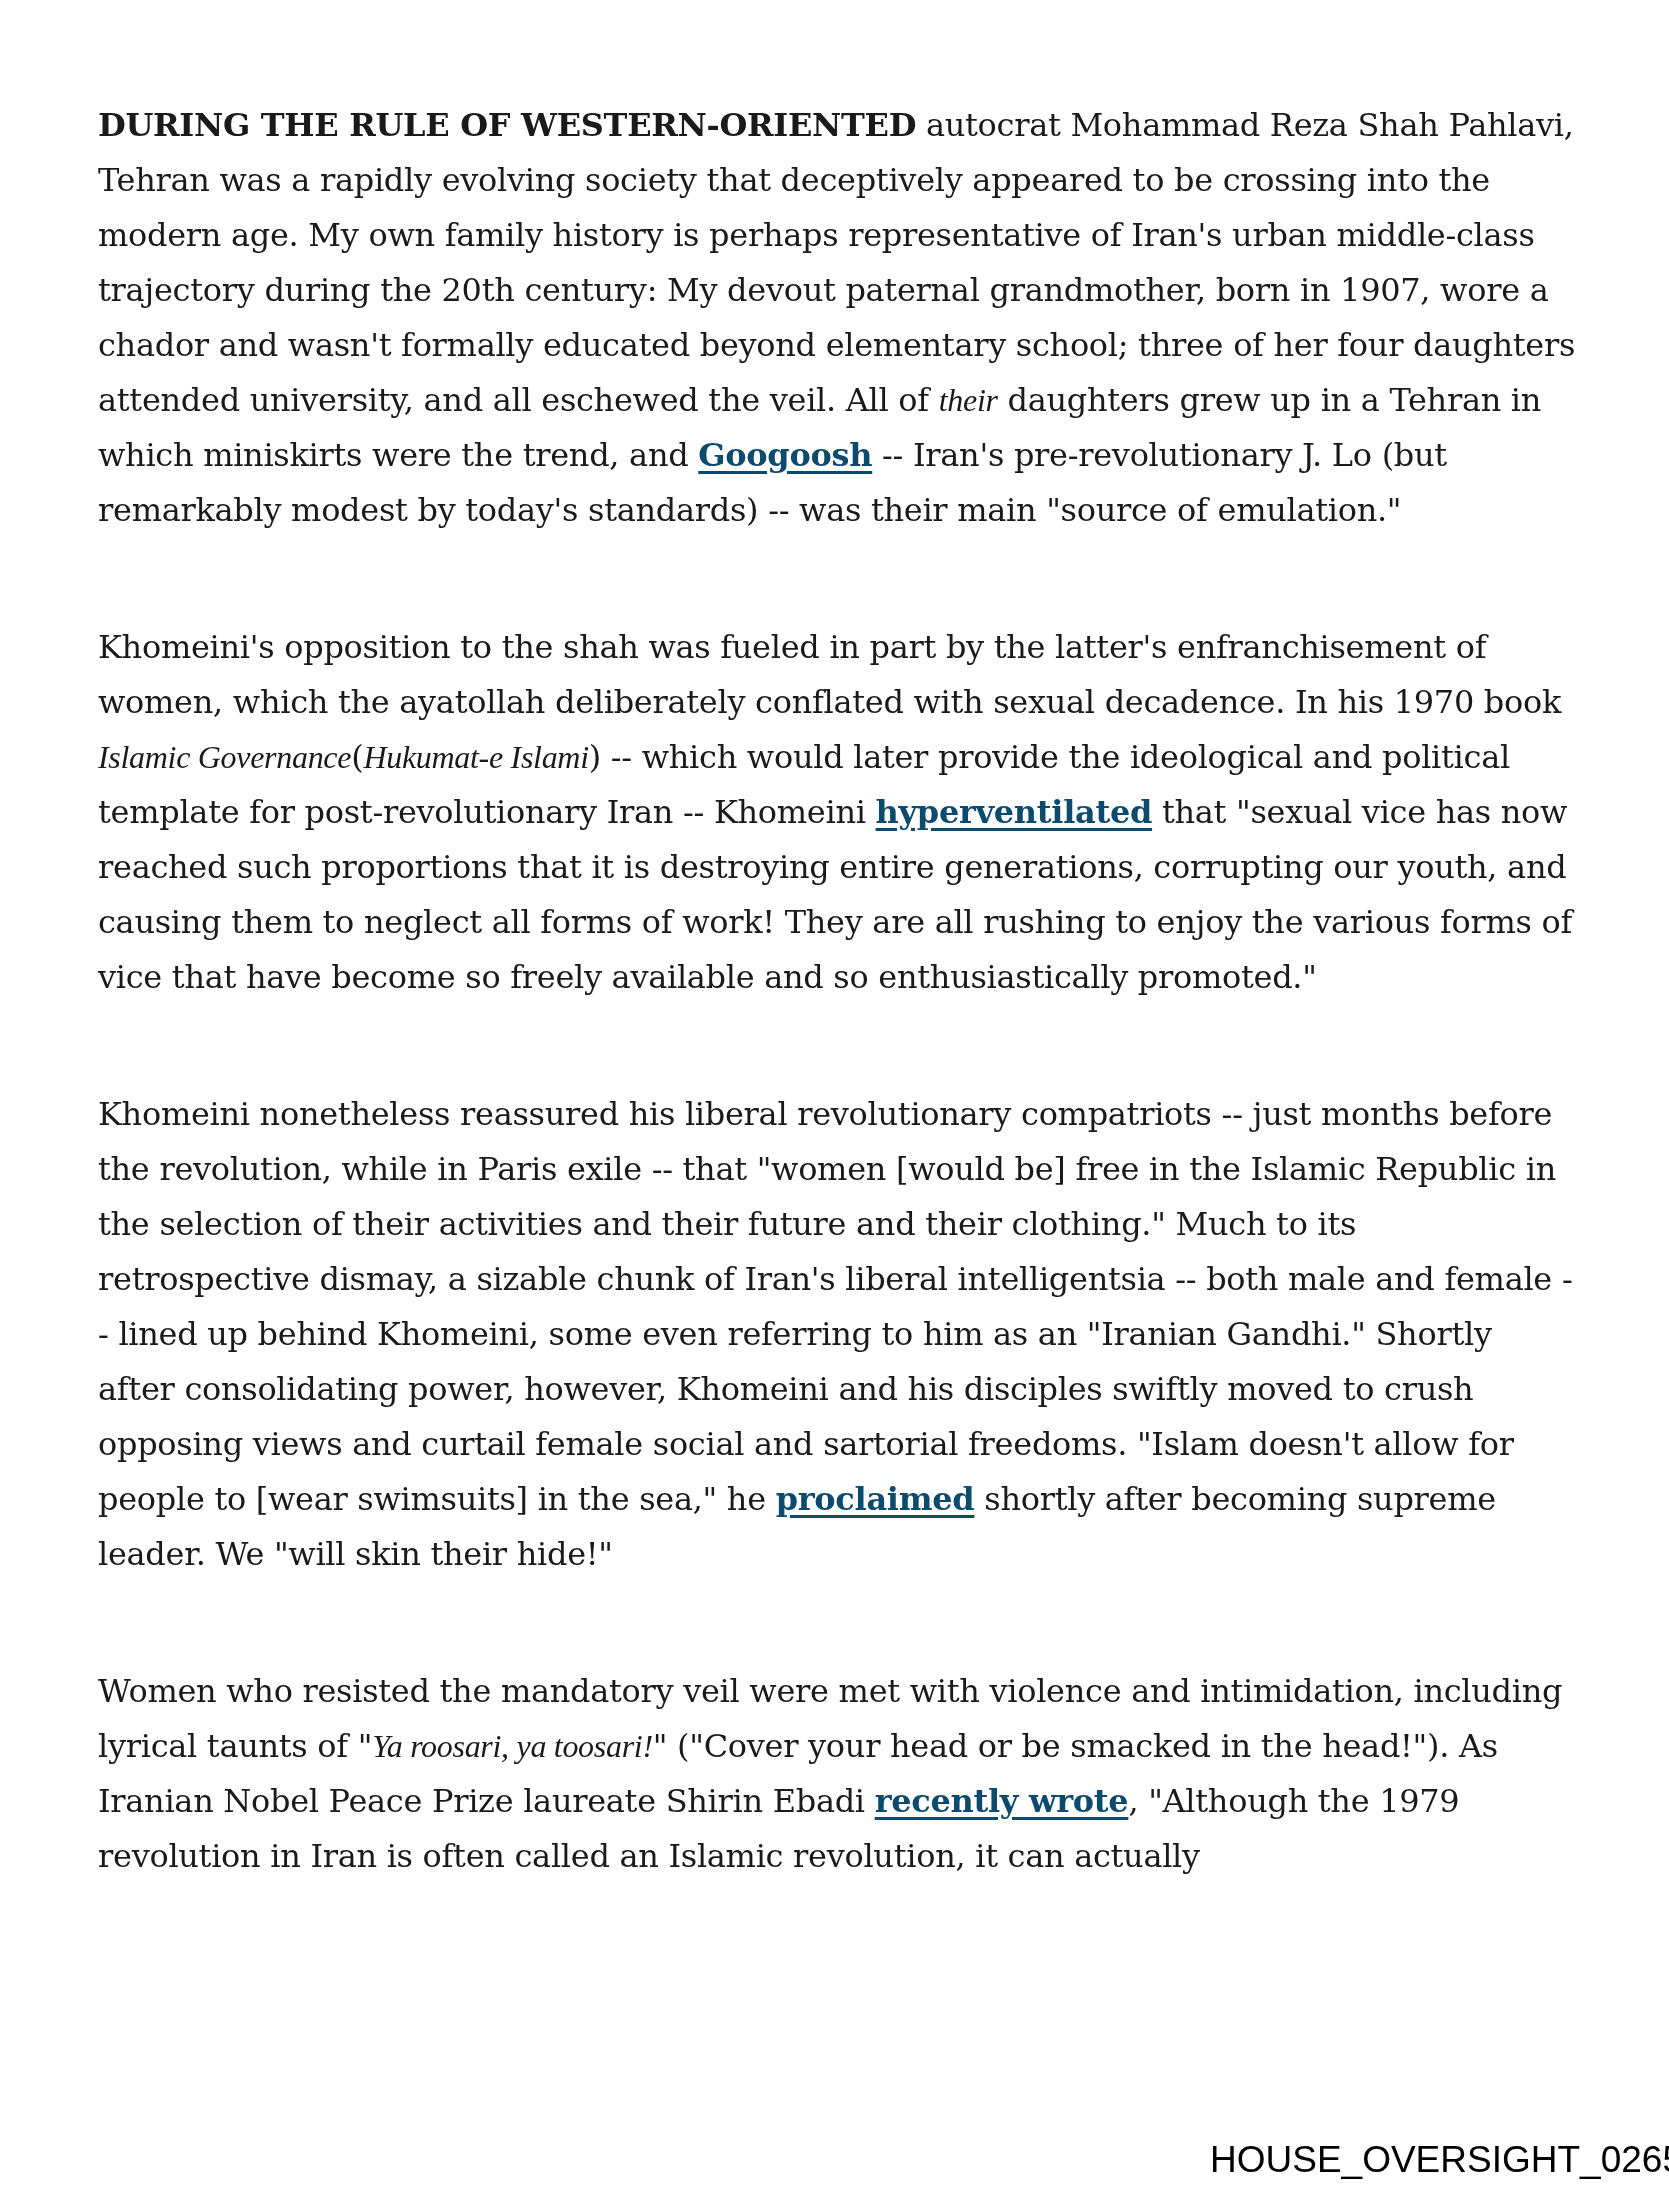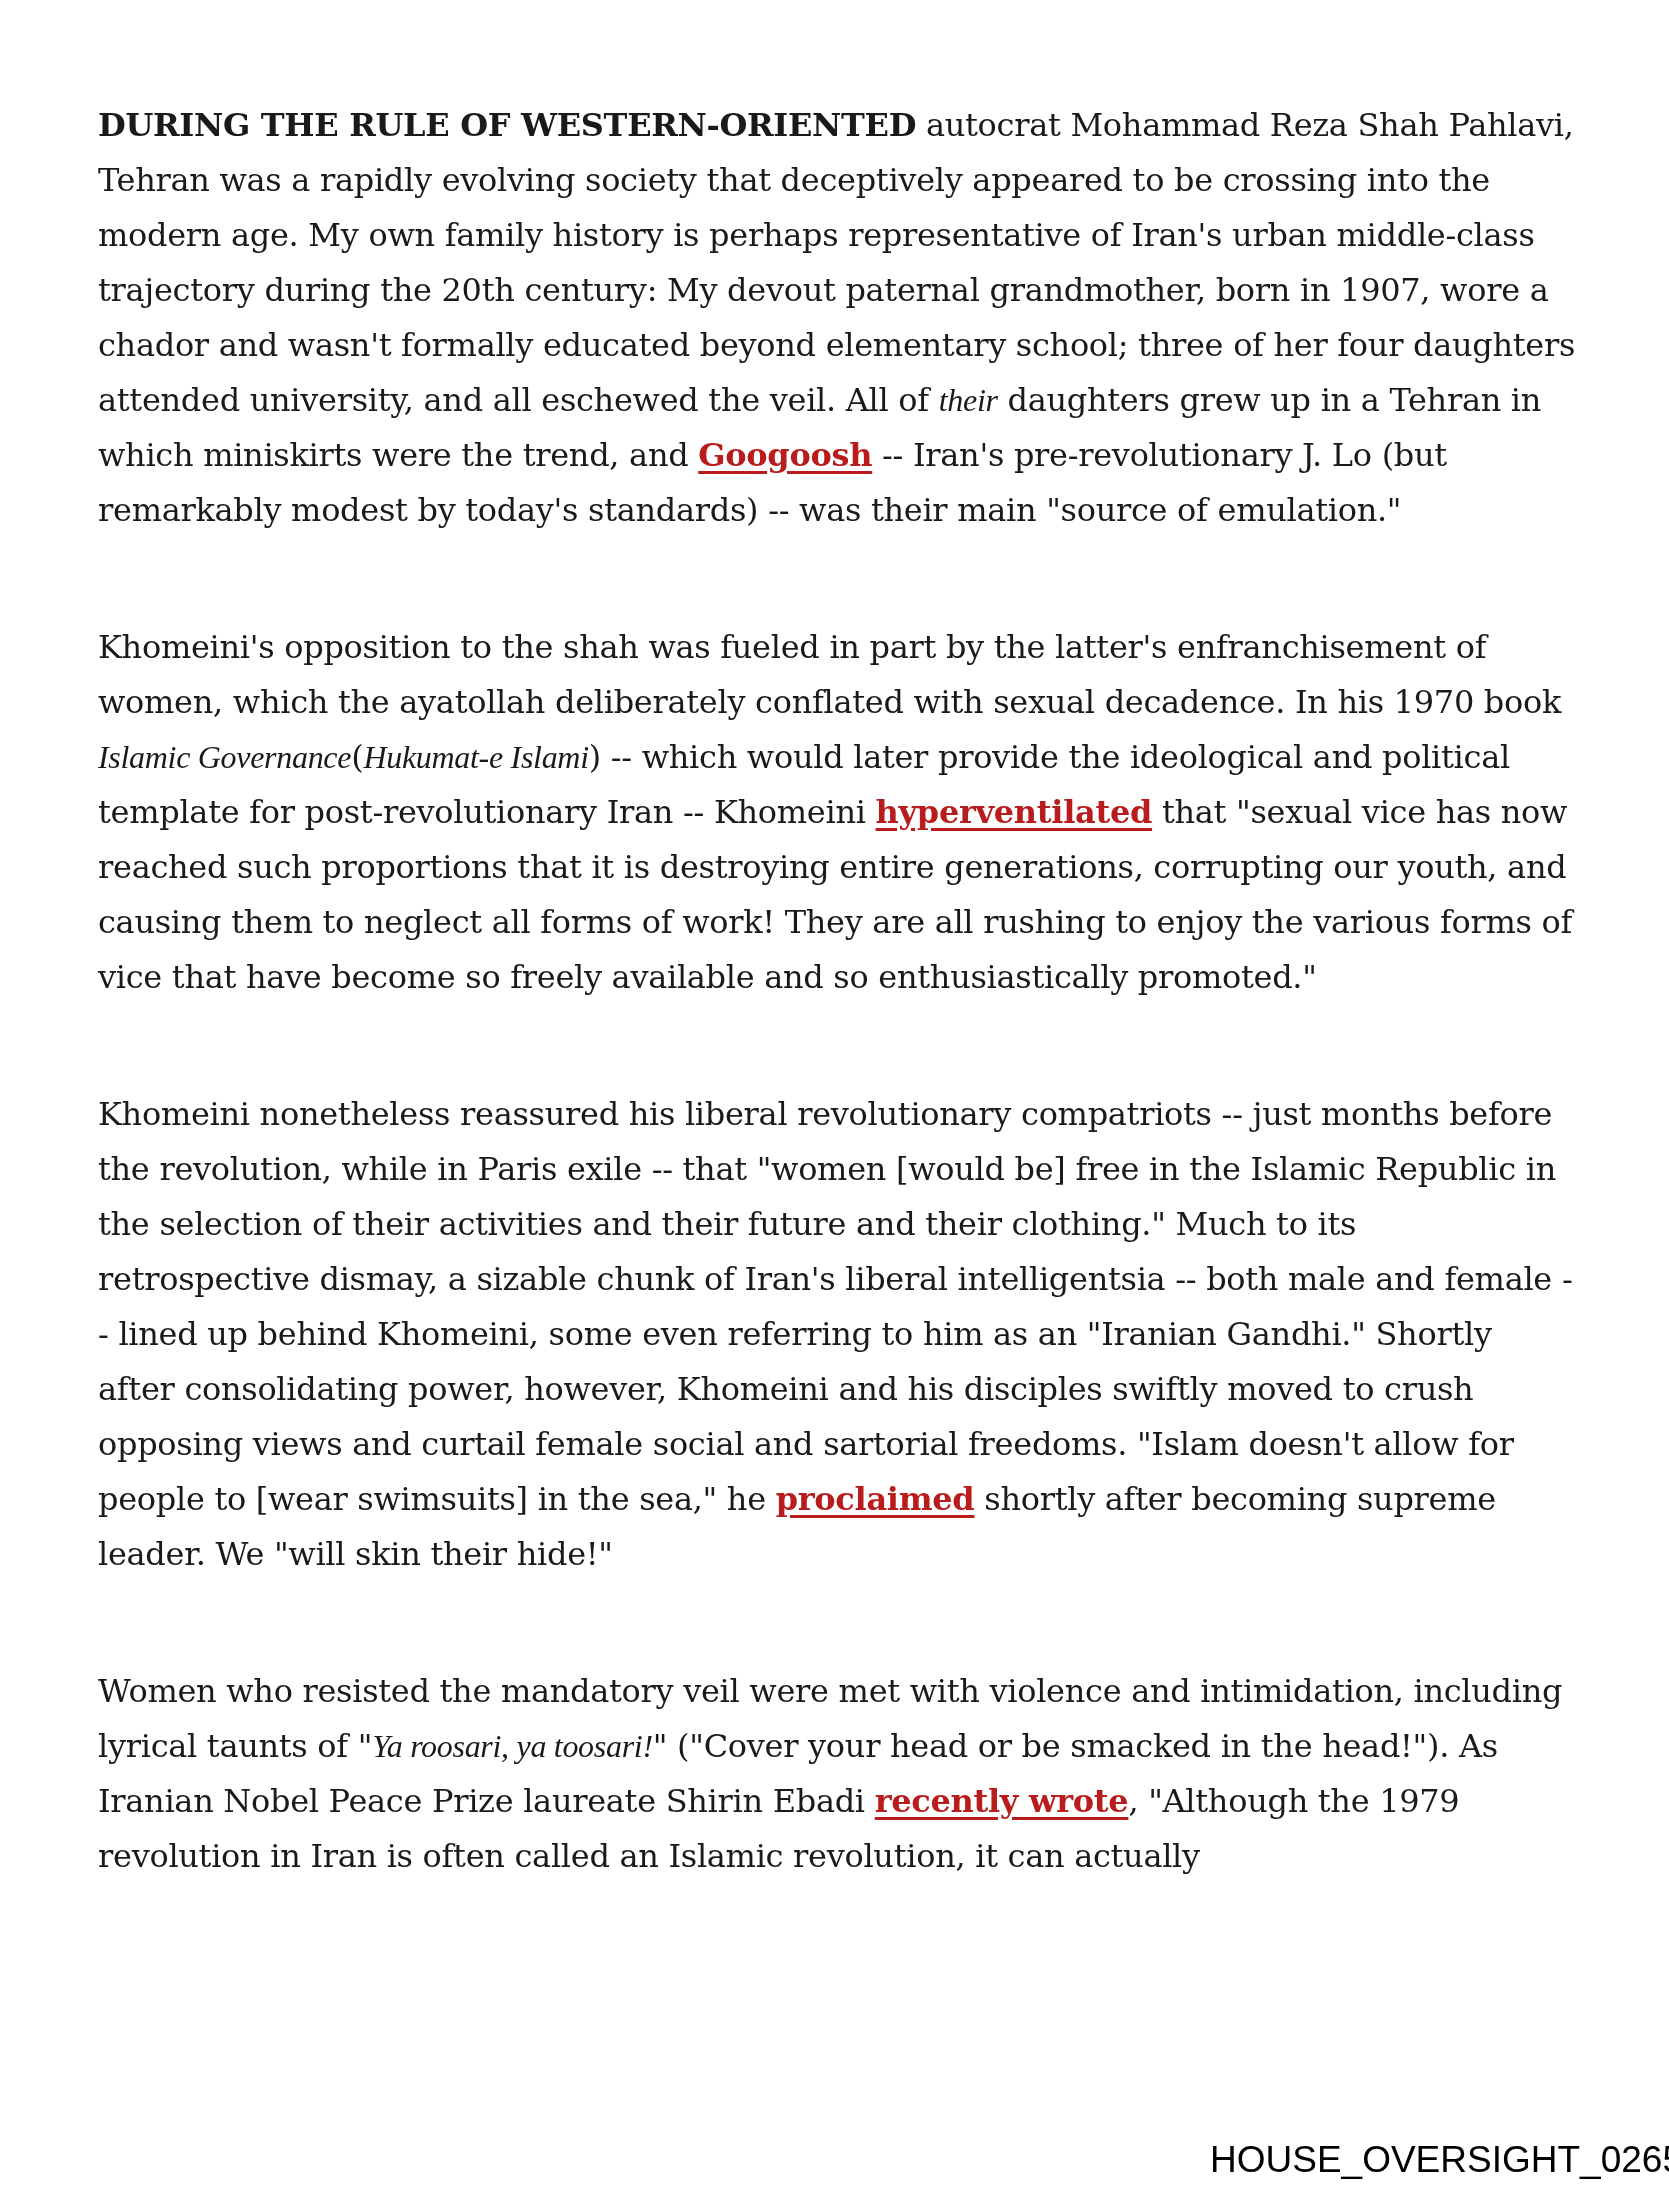--- a/index.html
+++ b/index.html
@@ -24,21 +24,21 @@
       line-height: 55px;
       letter-spacing: -0.3px;
     }
     .para {
       margin: 0 0 82px 0;
     }
     .lead {
       font-weight: bold;
     }
     .link {
-      color: #b91c1c;
+      color: #0c4a6e;
       font-weight: bold;
       text-decoration: underline;
       text-decoration-thickness: 2.6px;
       text-underline-offset: 4.6px;
       cursor: pointer;
     }
     .ital {
       font-style: italic;
       font-family: Liberation Serif, serif;
     }

